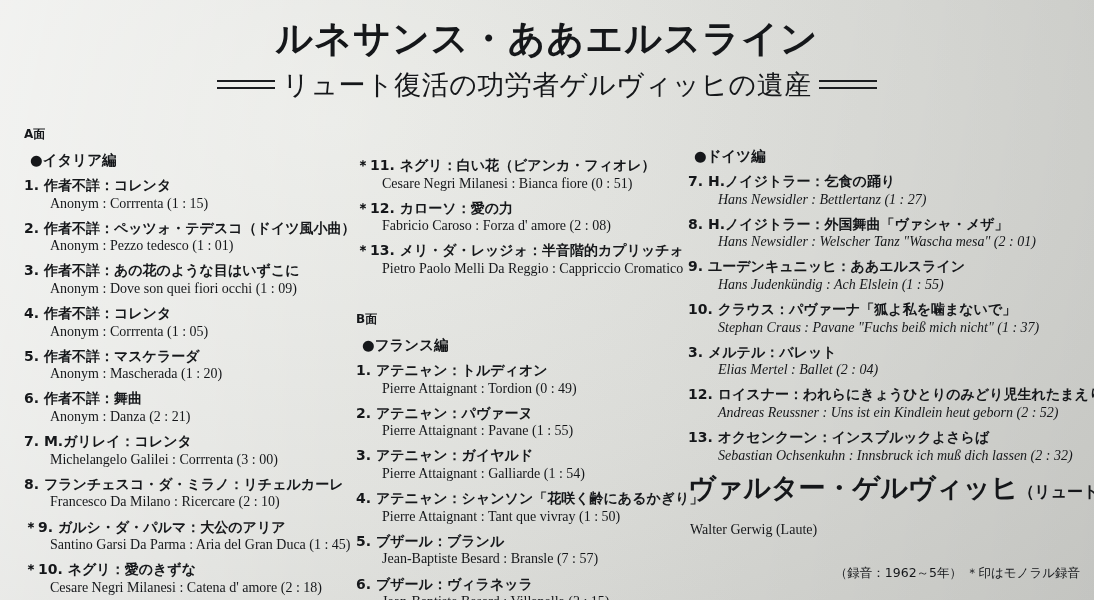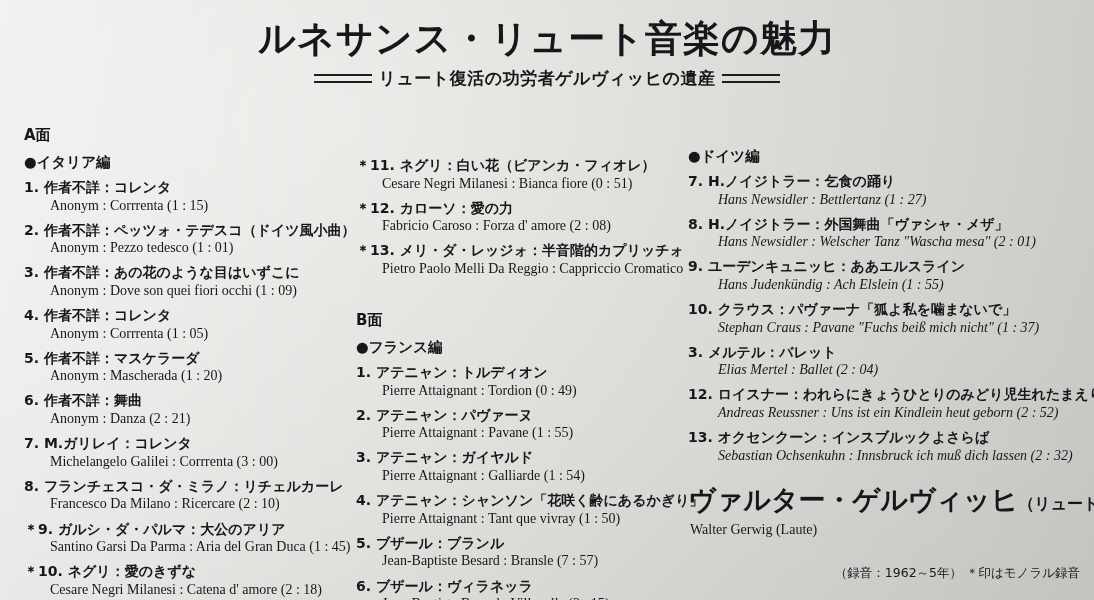--- a/index.html
+++ b/index.html
@@ -47,22 +47,22 @@
   .rule {
     display: inline-block;
     width: 58px;
     height: 0;
     border-top: 2px solid #1b1d20;
     border-bottom: 2px solid #1b1d20;
     height: 5px;
     margin: 0 3px;
   }
   .sub-title {
-    font-size: 17px;
-    font-weight: bold;
+    font-size: 27px;
+    font-weight: normal;
     letter-spacing: 0.5px;
     font-family: "DejaVu Sans", "Liberation Sans", sans-serif;
   }
 
   
   .columns {
     position: absolute;
     top: 126px;
     left: 0;
     width: 1094px;
@@ -70,30 +70,31 @@
   }
   .col {
     position: absolute;
     top: 0;
   }
   .col-1 { left: 24px;  width: 330px; }
   .col-2 { left: 356px; width: 330px; }
   .col-3 { left: 688px; width: 396px; }
 
   .side-label {
-    font-size: 15px;
+    font-size: 12px;
     font-family: "DejaVu Sans", "Liberation Sans", sans-serif;
     font-weight: bold;
     margin-bottom: 8px;
   }
   .group-head {
     font-size: 14.5px;
     font-weight: bold;
     font-family: "DejaVu Sans", "Liberation Sans", sans-serif;
     margin-bottom: 7px;
+    margin-left: 6px;
   }
   .track {
     margin-bottom: 7px;
   }
   .track .jp {
     font-size: 14px;
     font-weight: bold;
     font-family: "DejaVu Sans", "Liberation Sans", sans-serif;
     line-height: 1.25;
     white-space: nowrap;
@@ -122,40 +123,40 @@
     font-weight: bold;
     font-family: "DejaVu Sans", "Liberation Sans", sans-serif;
     white-space: nowrap;
   }
   .artist-jp .inst {
     font-size: 16px;
   }
   .artist-en {
     font-size: 14px;
     font-family: "Liberation Serif", serif;
-    margin-top: 4px;
+    margin-top: 16px;
     text-align: left;
     padding-left: 2px;
   }
   .rec-note {
     position: absolute;
     right: 14px;
     bottom: 18px;
     font-size: 12.5px;
     font-family: "DejaVu Sans", "Liberation Sans", sans-serif;
     white-space: nowrap;
   }
 </style>
 </head>
 <body>
 
 <div class="sheet">
 
   <div class="header">
-    <div class="main-title">ルネサンス・リュート音楽の魅力</div>
+    <div class="main-title">ルネサンス・ああエルスライン</div>
     <div class="sub-title-wrap">
       <span class="rule"></span>
       <span class="sub-title">リュート復活の功労者ゲルヴィッヒの遺産</span>
       <span class="rule"></span>
     </div>
   </div>
 
   <div class="columns">
 
     <div class="col col-1">

